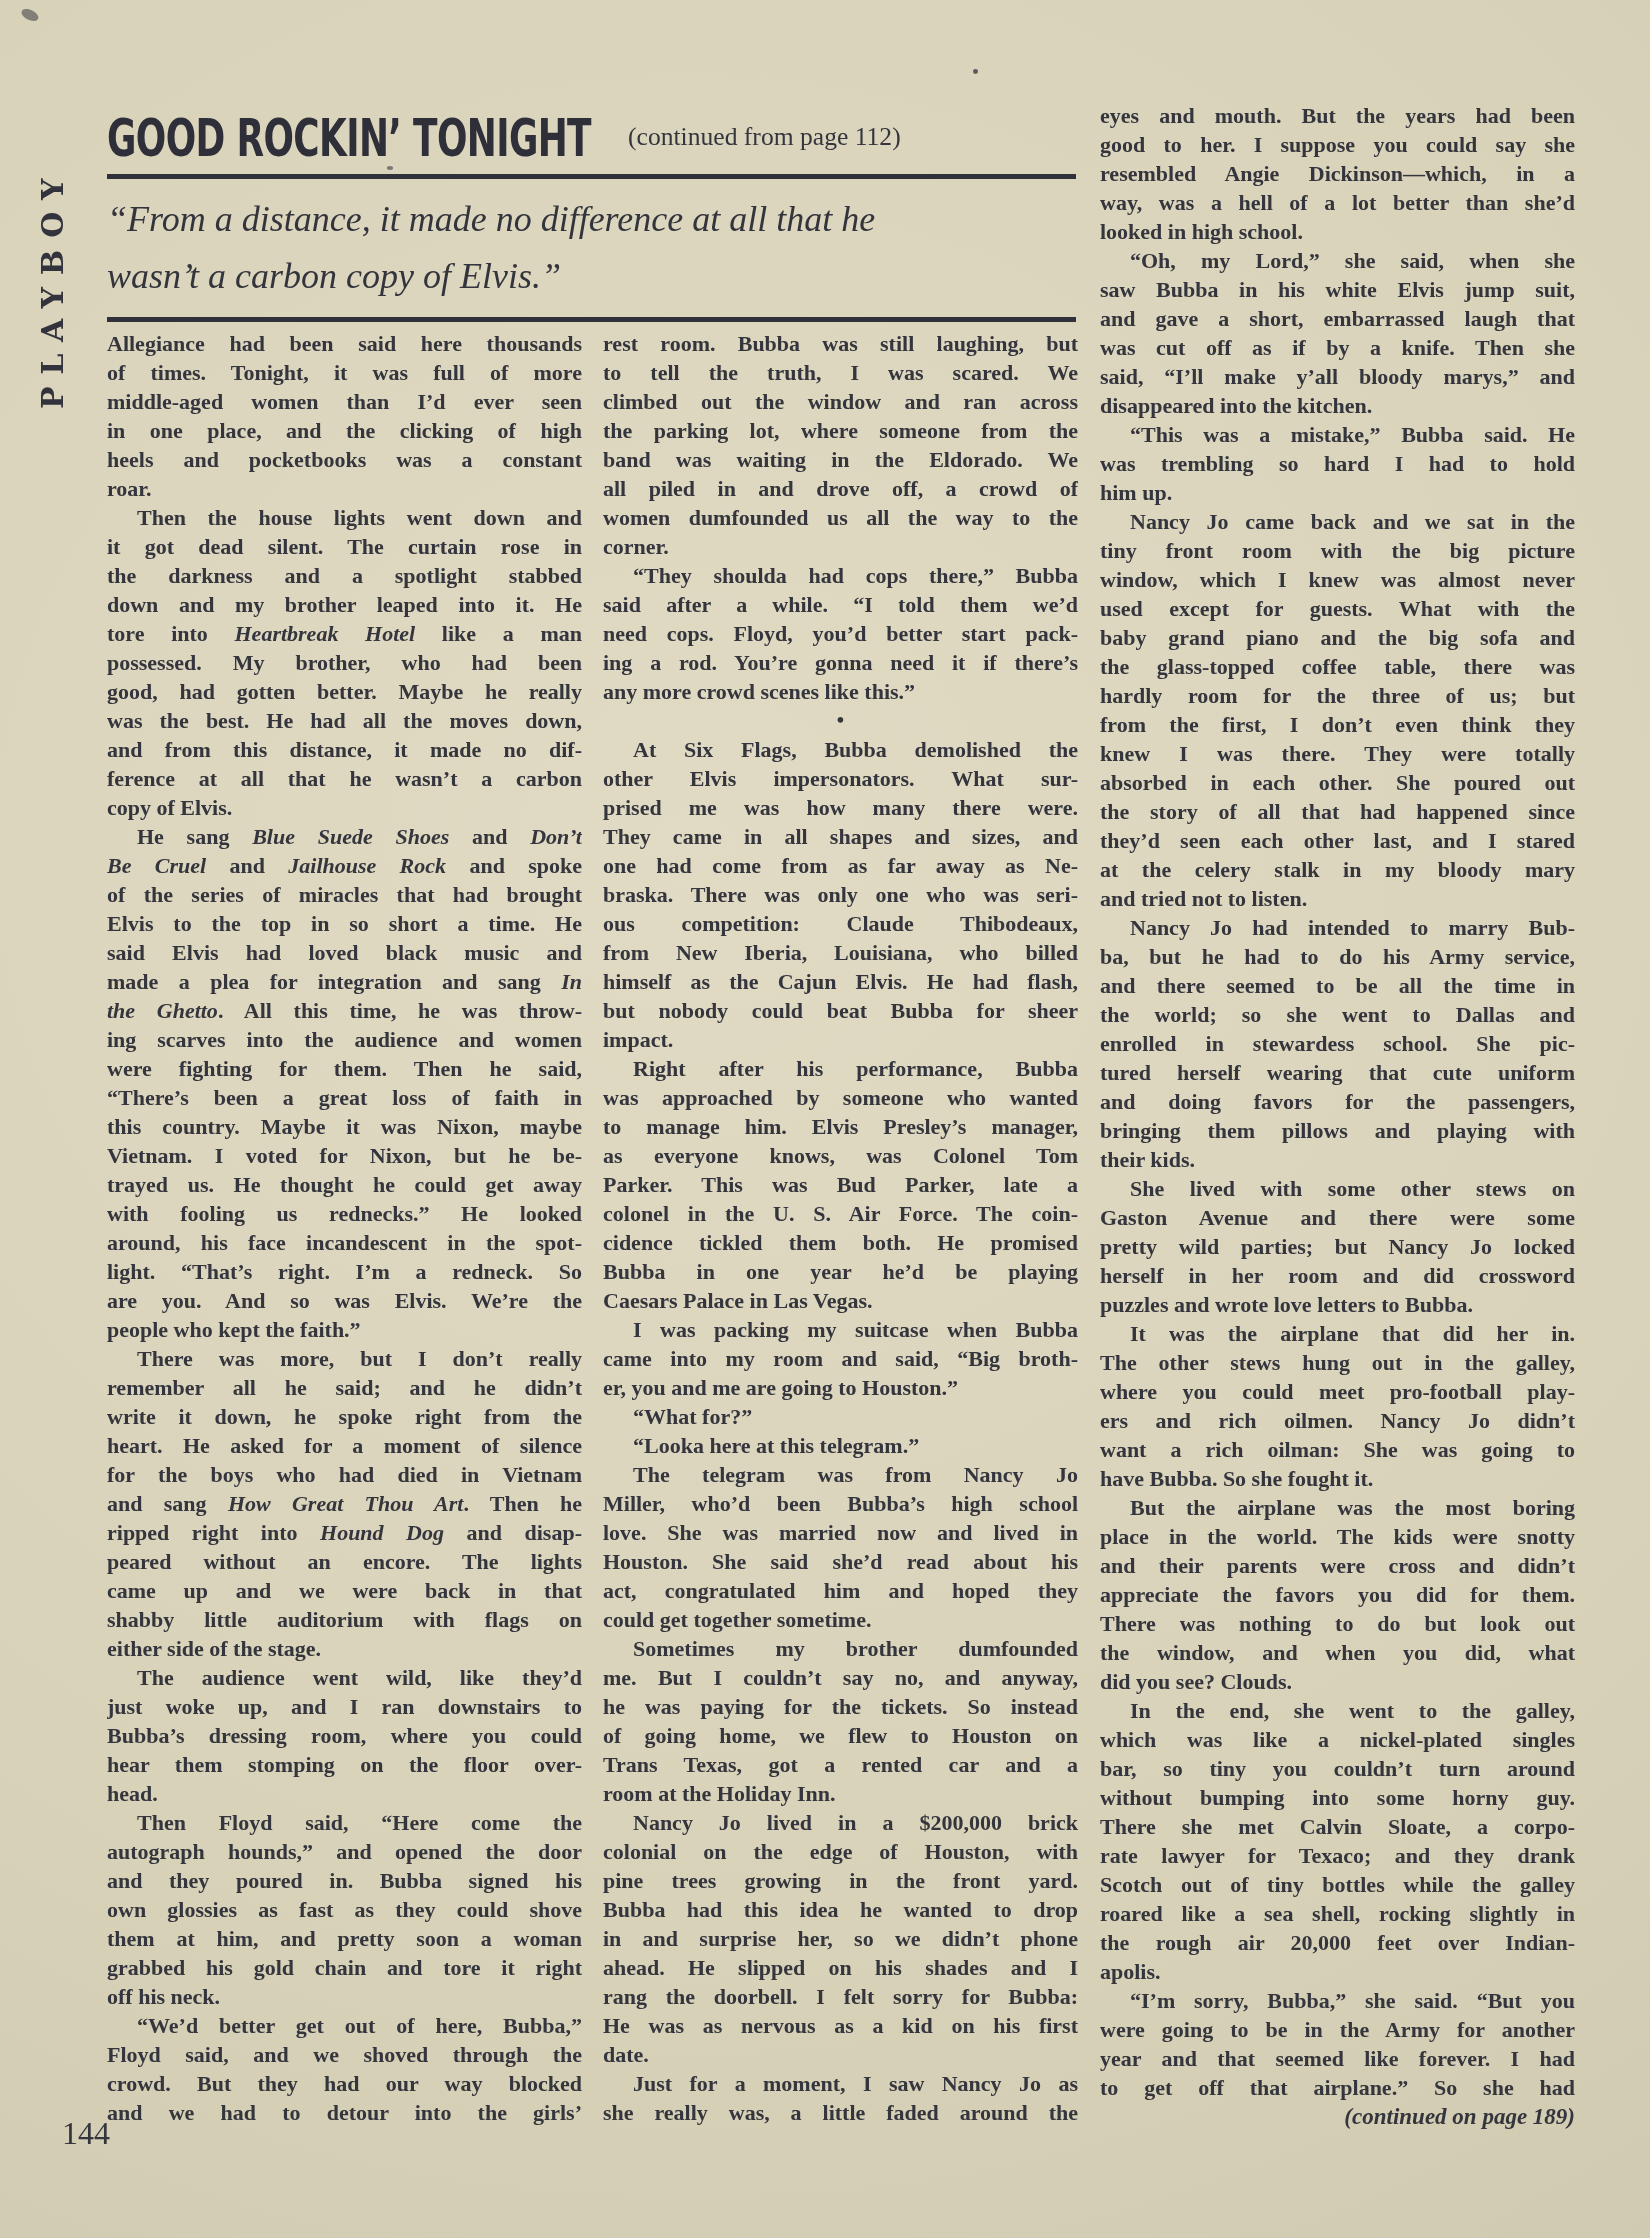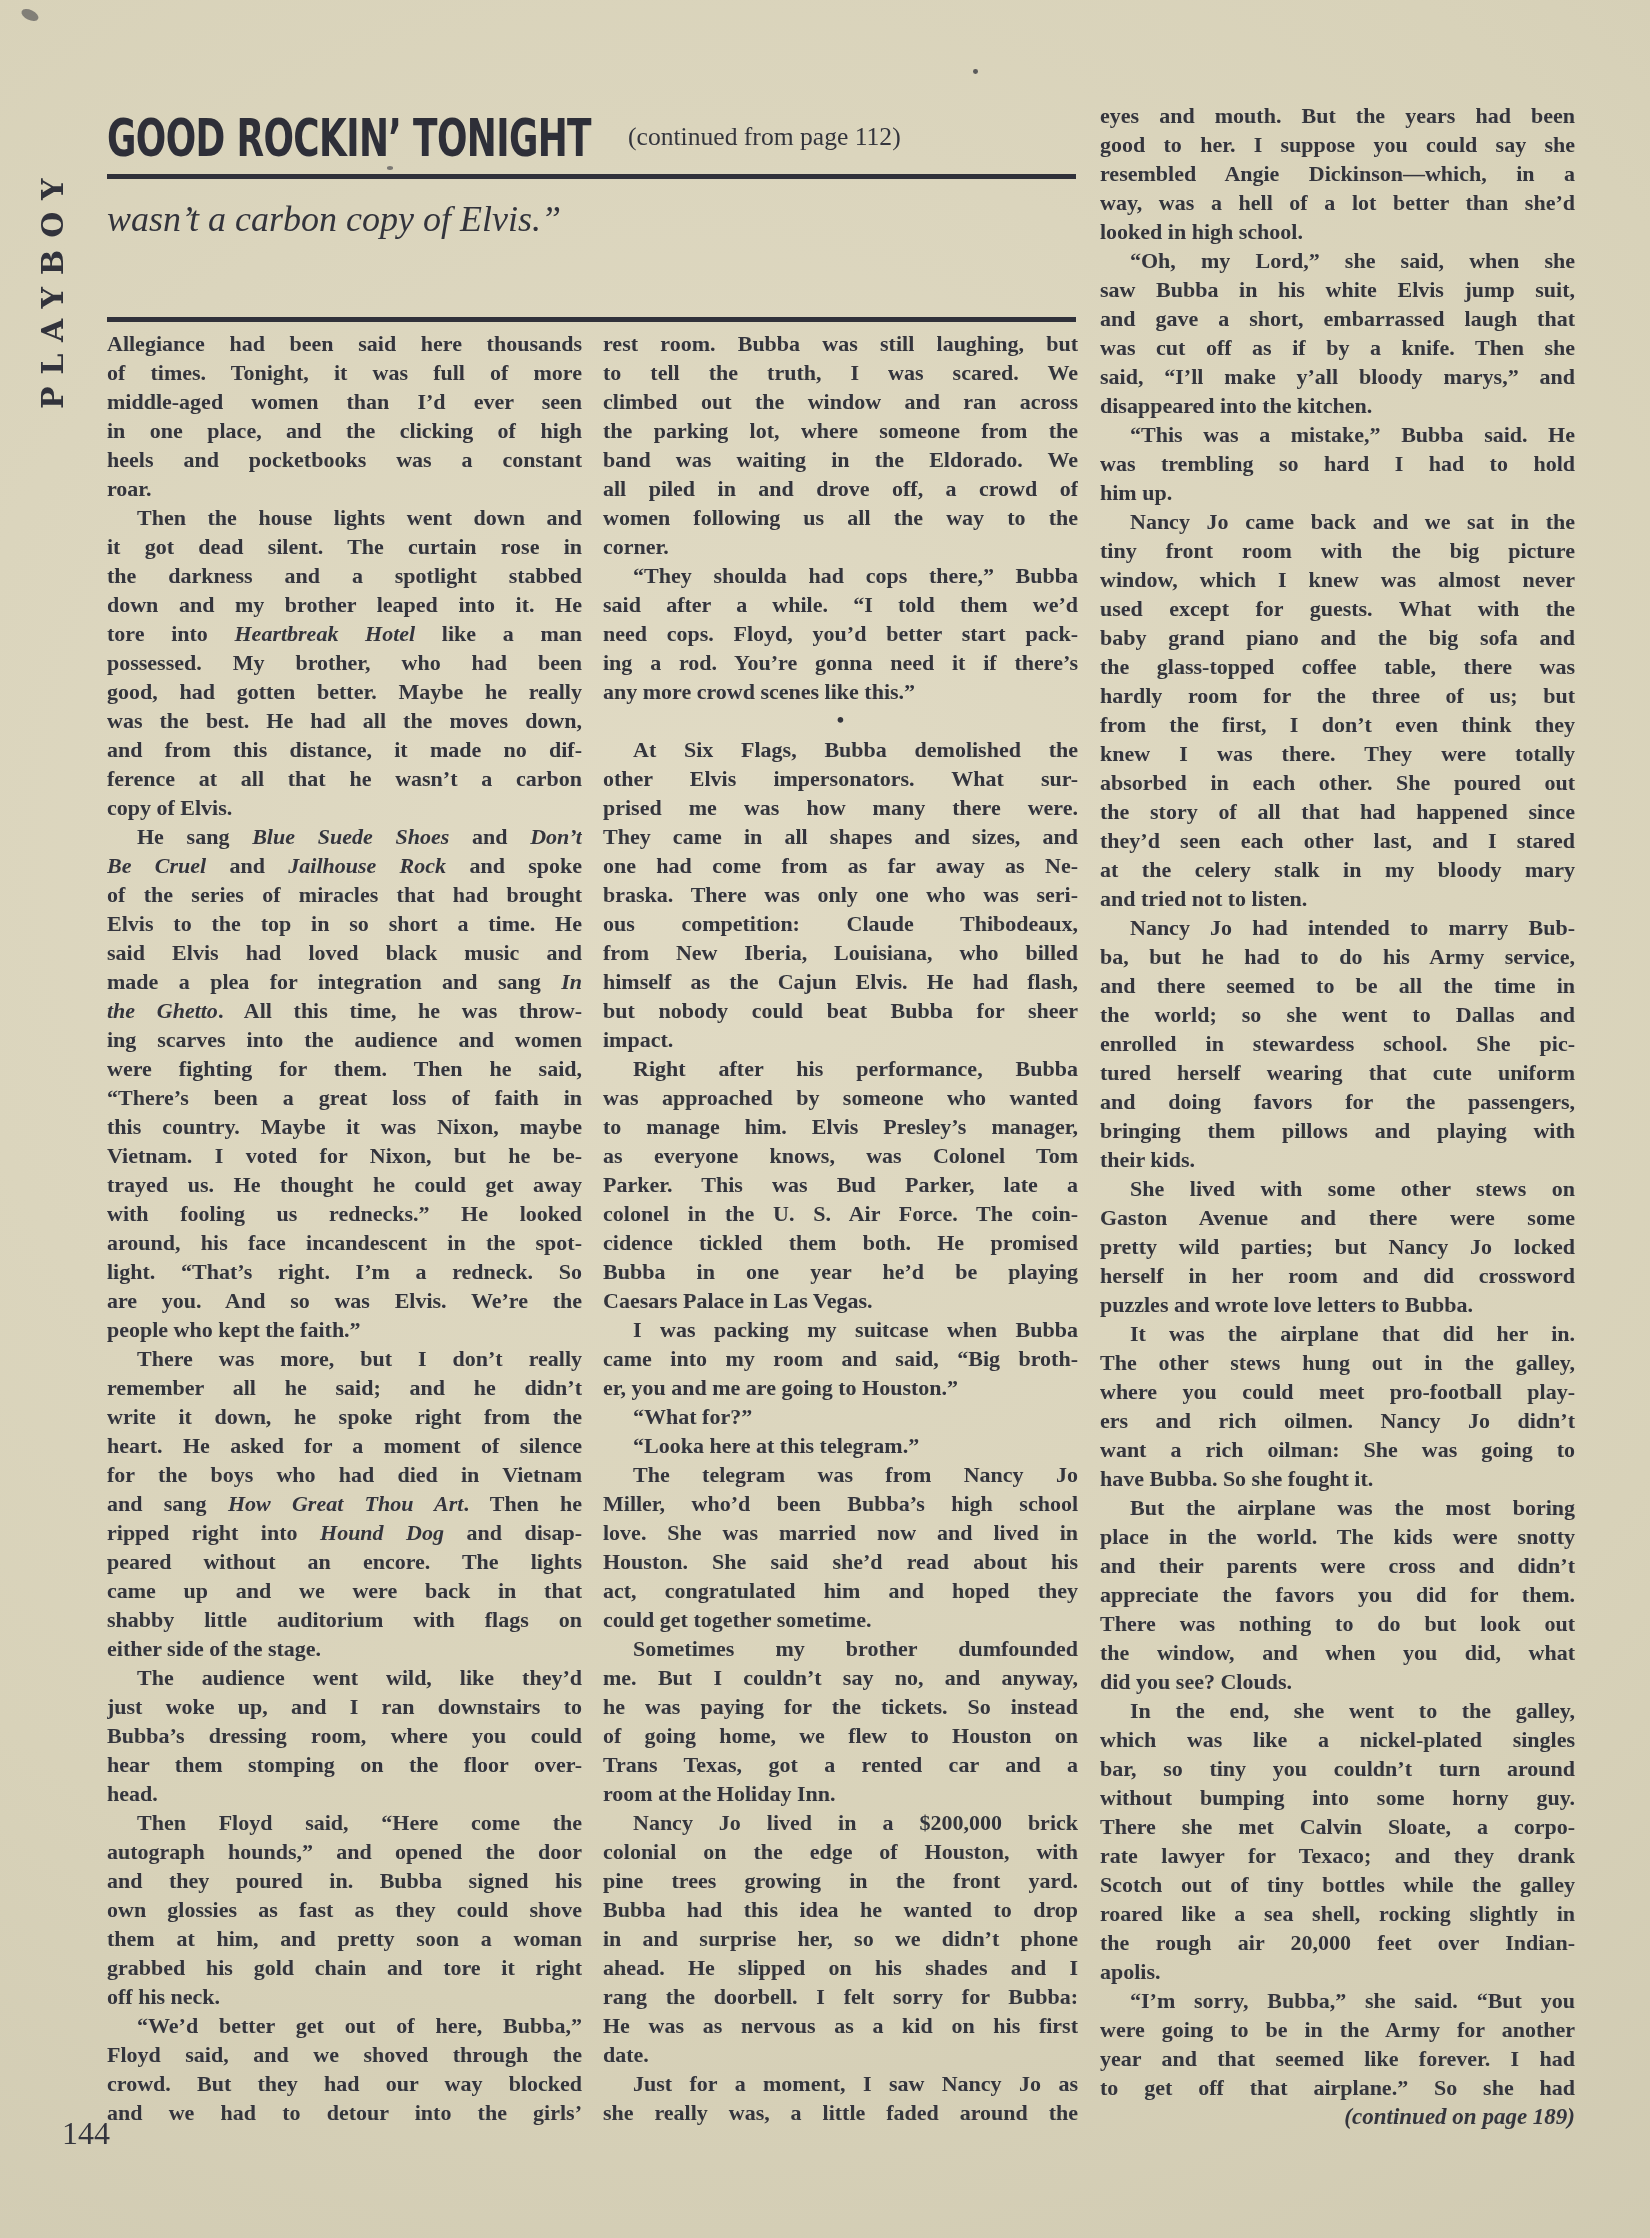--- a/index.html
+++ b/index.html
@@ -73,20 +73,21 @@
   <div class="speck s2"></div>
   <div class="speck s3"></div>
 
   <div class="spine">PLAYBOY</div>
 
   <div class="headline">GOOD ROCKIN’ TONIGHT</div>
   <div class="contfrom">(continued from page 112)</div>
 
   <div class="rule r1"></div>
   <div class="pullquote">
+    <div>“From a distance, it made no difference at all that he</div>
     <div>wasn’t a carbon copy of Elvis.”</div>
   </div>
   <div class="rule r2"></div>
 
   <div class="col c1">
       <div class="ln">Allegiance had been said here thousands</div>
       <div class="ln">of times. Tonight, it was full of more</div>
       <div class="ln">middle-aged women than I’d ever seen</div>
       <div class="ln">in one place, and the clicking of high</div>
       <div class="ln">heels and pocketbooks was a constant</div>
@@ -148,21 +149,21 @@
       <div class="ln">crowd. But they had our way blocked</div>
       <div class="ln">and we had to detour into the girls’</div>
     </div>
   <div class="col c2">
       <div class="ln">rest room. Bubba was still laughing, but</div>
       <div class="ln">to tell the truth, I was scared. We</div>
       <div class="ln">climbed out the window and ran across</div>
       <div class="ln">the parking lot, where someone from the</div>
       <div class="ln">band was waiting in the Eldorado. We</div>
       <div class="ln">all piled in and drove off, a crowd of</div>
-      <div class="ln">women following us all the way to the</div>
+      <div class="ln">women dumfounded us all the way to the</div>
       <div class="ln end">corner.</div>
       <div class="ln ind">“They shoulda had cops there,” Bubba</div>
       <div class="ln">said after a while. “I told them we’d</div>
       <div class="ln">need cops. Floyd, you’d better start pack-</div>
       <div class="ln">ing a rod. You’re gonna need it if there’s</div>
       <div class="ln end">any more crowd scenes like this.”</div>
       <div class="ln sep">•</div>
       <div class="ln ind">At Six Flags, Bubba demolished the</div>
       <div class="ln">other Elvis impersonators. What sur-</div>
       <div class="ln">prised me was how many there were.</div>

